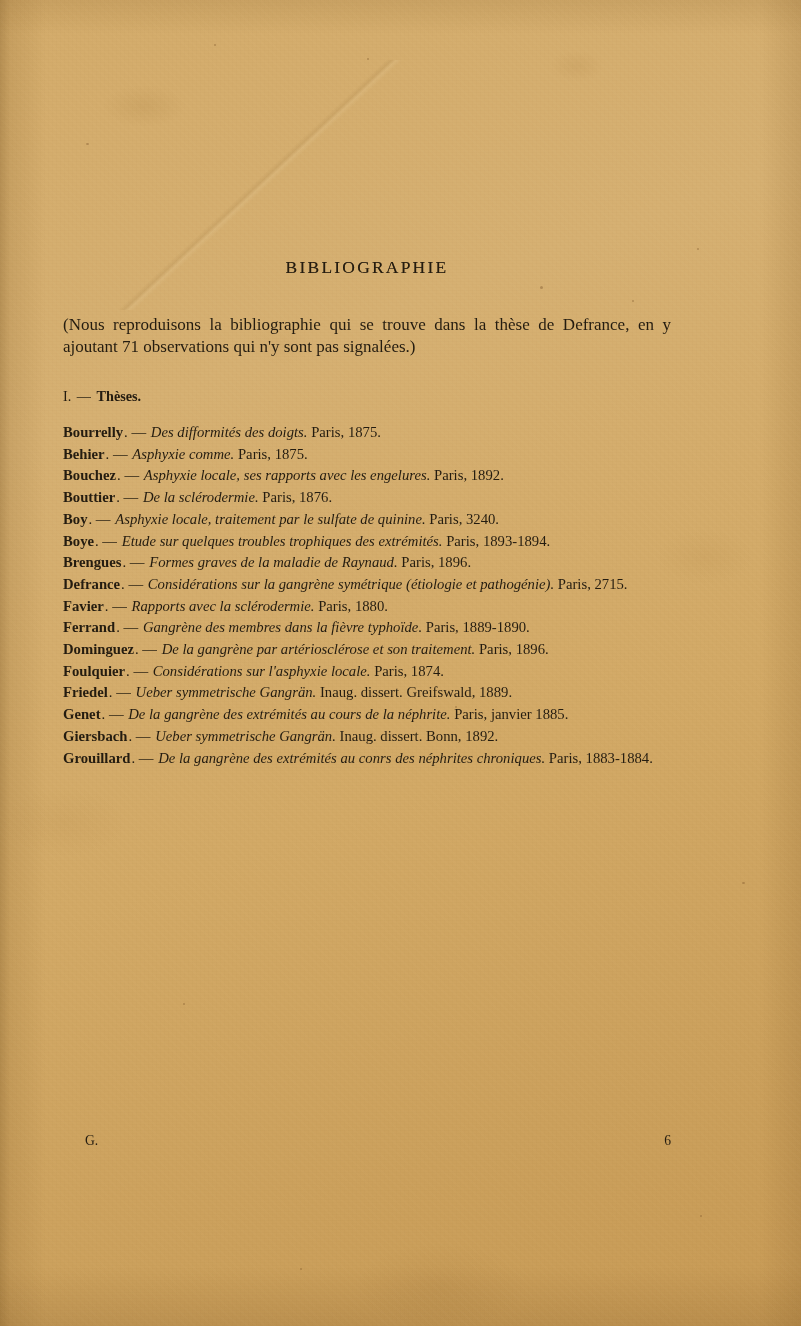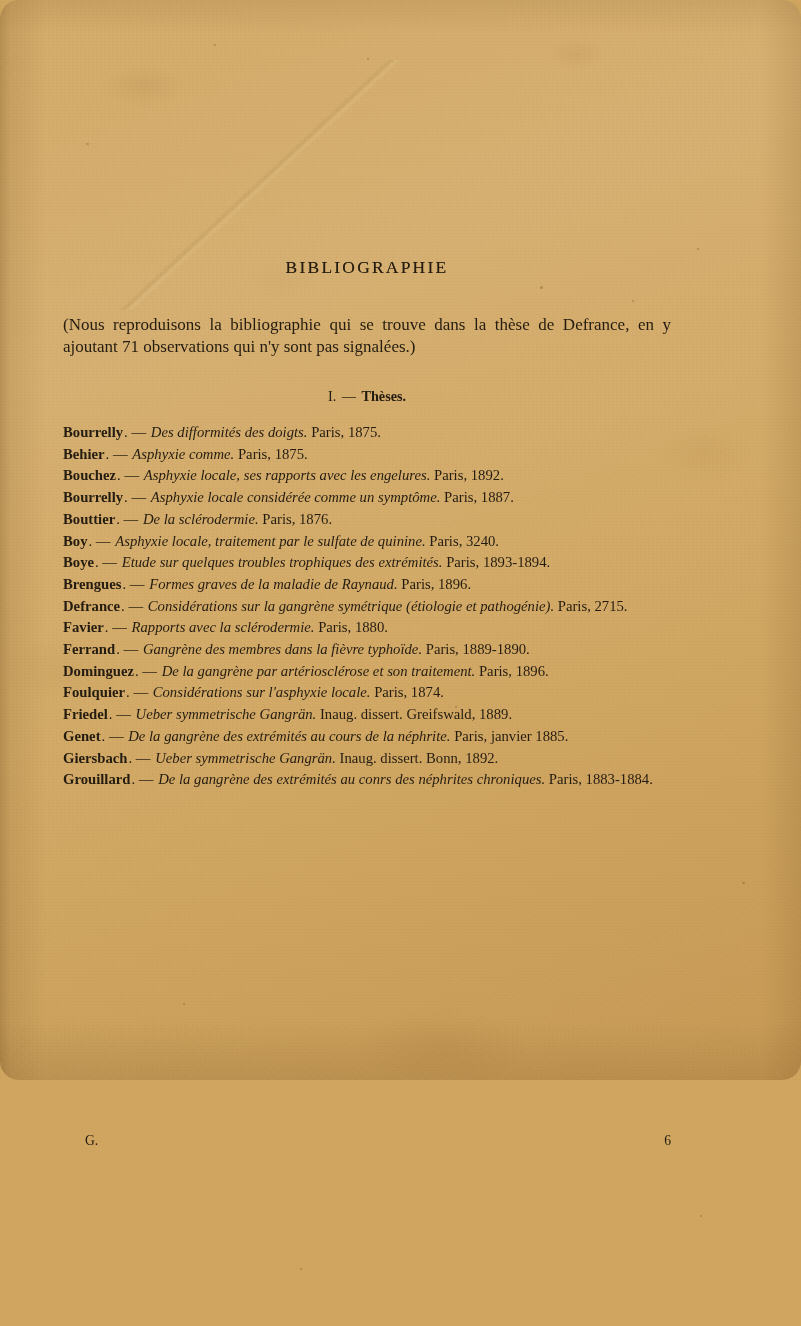--- a/index.html
+++ b/index.html
@@ -12,41 +12,40 @@
     height: 1326px;
     overflow: hidden;
     background: #cfa55f;
     font-family: "Liberation Serif", "DejaVu Serif", serif;
   }
 
   
   #page {
     position: relative;
     width: 801px;
-    height: 1080px;
+    height: 1326px;
     box-sizing: border-box;
     background:
       
       radial-gradient(ellipse 60px 30px at 18% 8%,  rgba(140,95,35,.10), rgba(0,0,0,0) 70%),
       radial-gradient(ellipse 40px 22px at 72% 5%,  rgba(140,95,35,.09), rgba(0,0,0,0) 70%),
       radial-gradient(ellipse 70px 40px at 88% 42%, rgba(150,105,45,.07), rgba(0,0,0,0) 70%),
       radial-gradient(ellipse 90px 50px at 8%  62%, rgba(150,105,45,.07), rgba(0,0,0,0) 70%),
       radial-gradient(ellipse 120px 60px at 55% 97%, rgba(120,80,30,.08), rgba(0,0,0,0) 72%),
       radial-gradient(ellipse 50px 28px at 35% 26%, rgba(160,115,55,.06), rgba(0,0,0,0) 70%),
       
       linear-gradient(to right, rgba(110,75,25,.30) 0px, rgba(120,82,30,.14) 10px, rgba(0,0,0,0) 46px),
       
       linear-gradient(to left,  rgba(115,78,28,.16) 0px, rgba(0,0,0,0) 40px),
       
       linear-gradient(to bottom, rgba(115,78,28,.12) 0px, rgba(0,0,0,0) 34px),
       
       linear-gradient(to top,    rgba(110,74,26,.16) 0px, rgba(0,0,0,0) 60px),
       
       linear-gradient(160deg, #d3ab6a 0%, #d6b072 28%, #d2a966 58%, #cba05c 82%, #c79a55 100%);
-    border-radius: 19px;
   }
 
   
   #grain {
     position: absolute;
     inset: 0;
     pointer-events: none;
     opacity: .33;
     background-image:
       repeating-linear-gradient(0deg,   rgba(90,60,20,.05) 0 1px, rgba(0,0,0,0) 1px 3px),
@@ -91,21 +90,20 @@
     margin-top: 36px;
     font-size: 17px;
     line-height: 21.5px;
     text-align: justify;
     text-justify: inter-word;
     color: #241c10;
   }
 
   .section-heading {
     margin-top: 31px;
-    text-align: center;
     font-size: 14.2px;
     color: #241c10;
   }
   .section-heading .sec-num { font-weight: normal; }
   .section-heading .sec-dash { font-weight: normal; padding: 0 2px; }
   .section-heading .sec-label { font-weight: bold; }
 
   .entry-list {
     margin-top: 17px;
   }
@@ -167,21 +165,20 @@
     <div class="section-heading">
       <span class="sec-num">I.</span>
       <span class="sec-dash">—</span>
       <span class="sec-label">Thèses.</span>
     </div>
 
     <div class="entry-list" id="entry-list">
         <div class="entry"><span class="author">Bourrelly</span><span class="dash">. —</span> <span class="work">Des difformités des doigts.</span> <span class="pub">Paris, 1875.</span></div>
         <div class="entry"><span class="author">Behier</span><span class="dash">. —</span> <span class="work">Asphyxie comme.</span> <span class="pub">Paris, 1875.</span></div>
         <div class="entry"><span class="author">Bouchez</span><span class="dash">. —</span> <span class="work">Asphyxie locale, ses rapports avec les engelures.</span> <span class="pub">Paris, 1892.</span></div>
-        <div class="entry"><span class="author">Bourrelly</span><span class="dash">. —</span> <span class="work">Asphyxie locale considérée comme un symptôme.</span> <span class="pub">Paris, 1887.</span></div>
         <div class="entry"><span class="author">Bouttier</span><span class="dash">. —</span> <span class="work">De la sclérodermie.</span> <span class="pub">Paris, 1876.</span></div>
         <div class="entry"><span class="author">Boy</span><span class="dash">. —</span> <span class="work">Asphyxie locale, traitement par le sulfate de quinine.</span> <span class="pub">Paris, 3240.</span></div>
         <div class="entry"><span class="author">Boye</span><span class="dash">. —</span> <span class="work">Etude sur quelques troubles trophiques des extrémités.</span> <span class="pub">Paris, 1893-1894.</span></div>
         <div class="entry"><span class="author">Brengues</span><span class="dash">. —</span> <span class="work">Formes graves de la maladie de Raynaud.</span> <span class="pub">Paris, 1896.</span></div>
         <div class="entry"><span class="author">Defrance</span><span class="dash">. —</span> <span class="work">Considérations sur la gangrène symétrique (étiologie et pathogénie).</span> <span class="pub">Paris, 2715.</span></div>
         <div class="entry"><span class="author">Favier</span><span class="dash">. —</span> <span class="work">Rapports avec la sclérodermie.</span> <span class="pub">Paris, 1880.</span></div>
         <div class="entry"><span class="author">Ferrand</span><span class="dash">. —</span> <span class="work">Gangrène des membres dans la fièvre typhoïde.</span> <span class="pub">Paris, 1889-1890.</span></div>
         <div class="entry"><span class="author">Dominguez</span><span class="dash">. —</span> <span class="work">De la gangrène par artériosclérose et son traitement.</span> <span class="pub">Paris, 1896.</span></div>
         <div class="entry"><span class="author">Foulquier</span><span class="dash">. —</span> <span class="work">Considérations sur l'asphyxie locale.</span> <span class="pub">Paris, 1874.</span></div>
         <div class="entry"><span class="author">Friedel</span><span class="dash">. —</span> <span class="work">Ueber symmetrische Gangrän.</span> <span class="pub">Inaug. dissert. Greifswald, 1889.</span></div>

